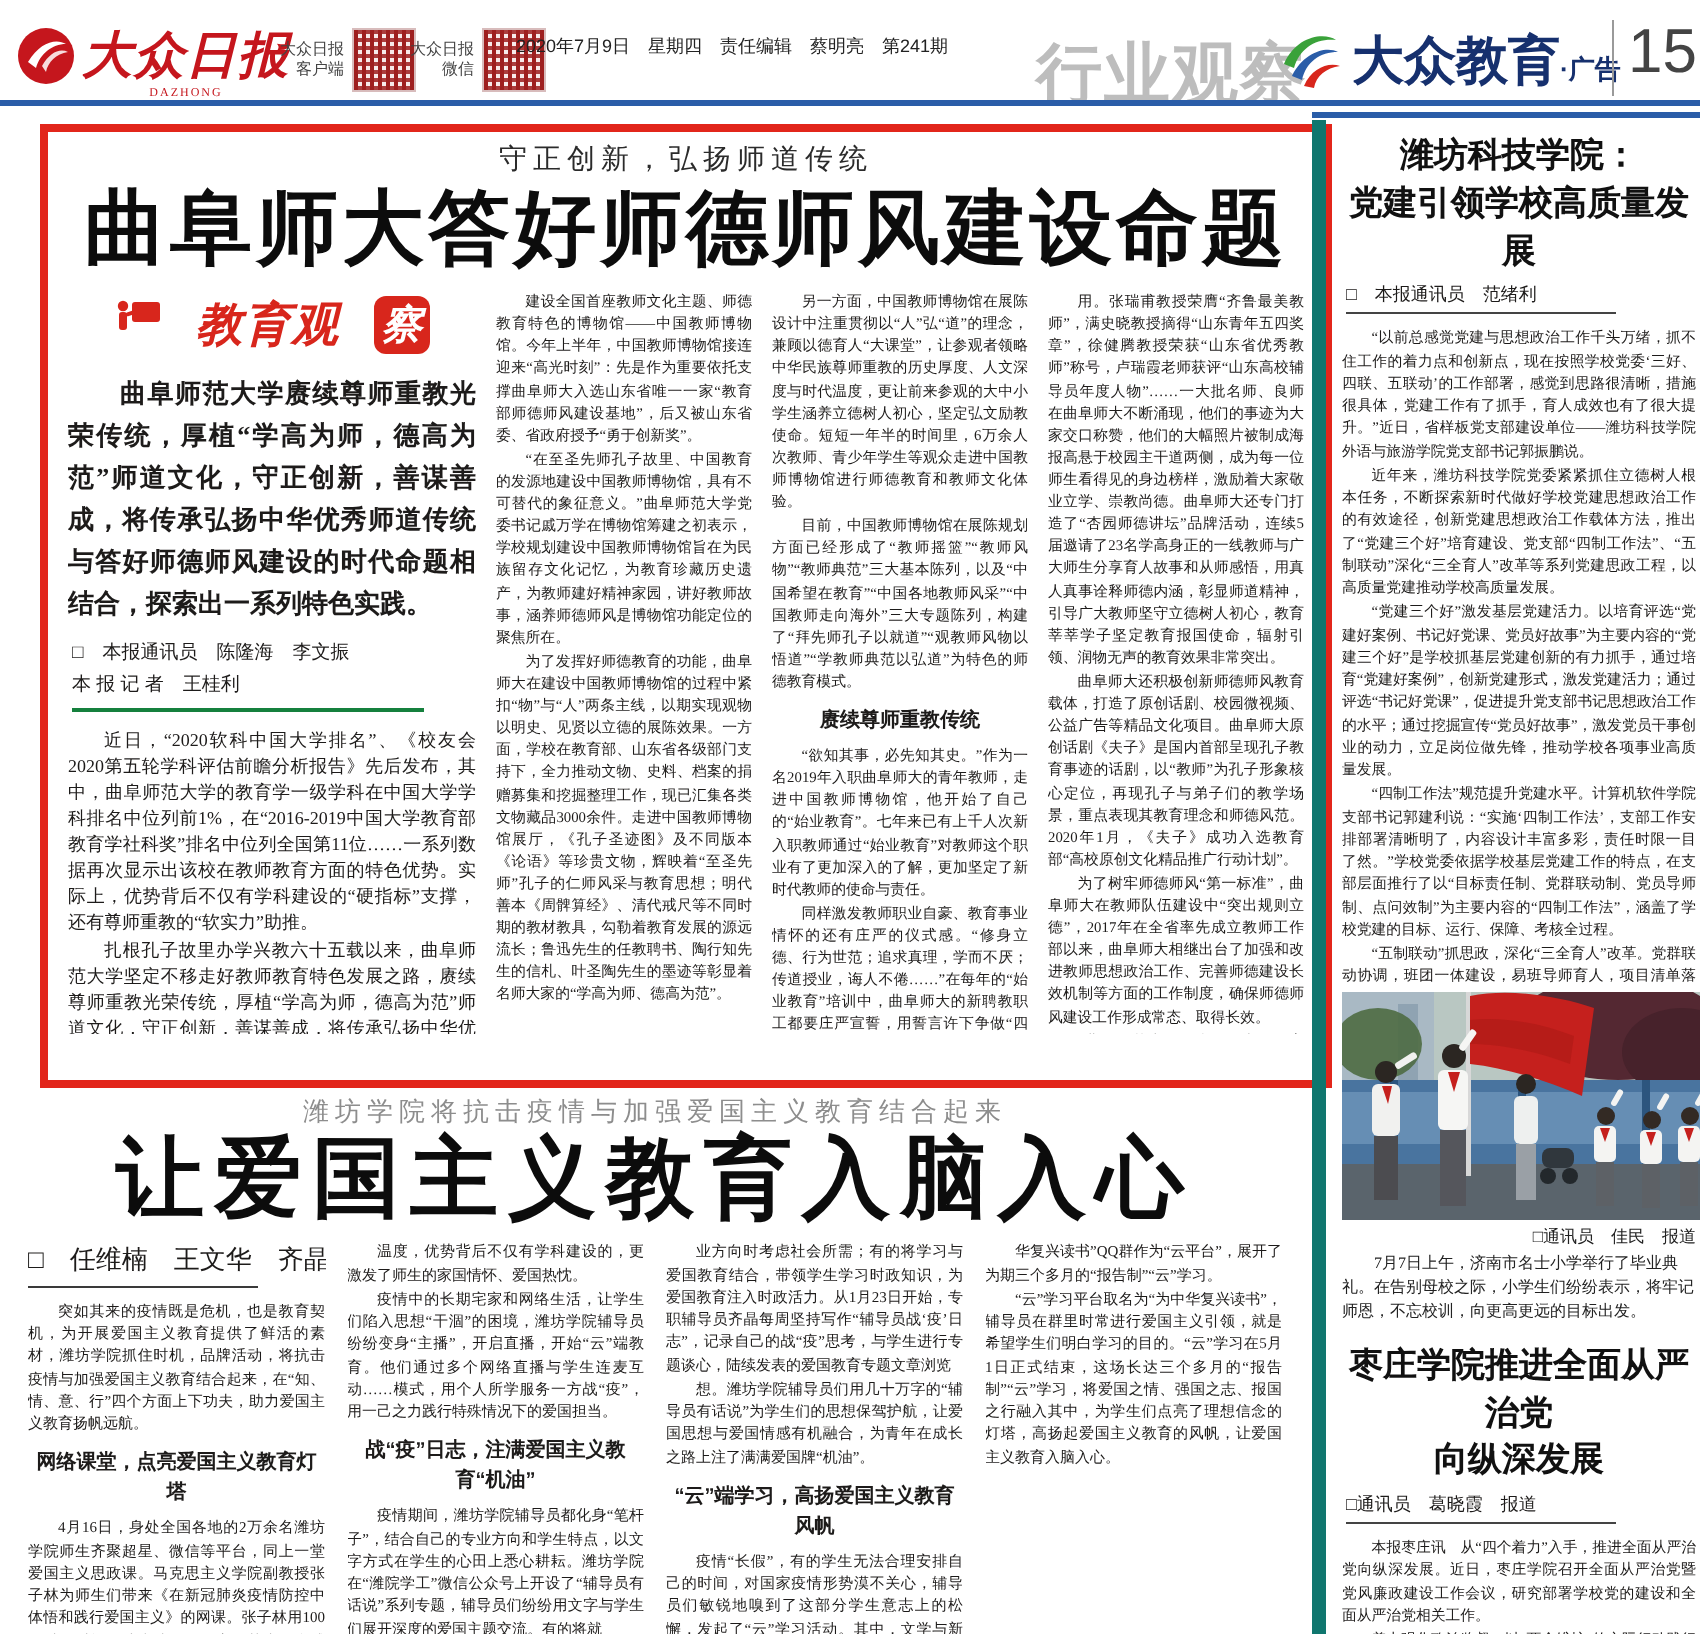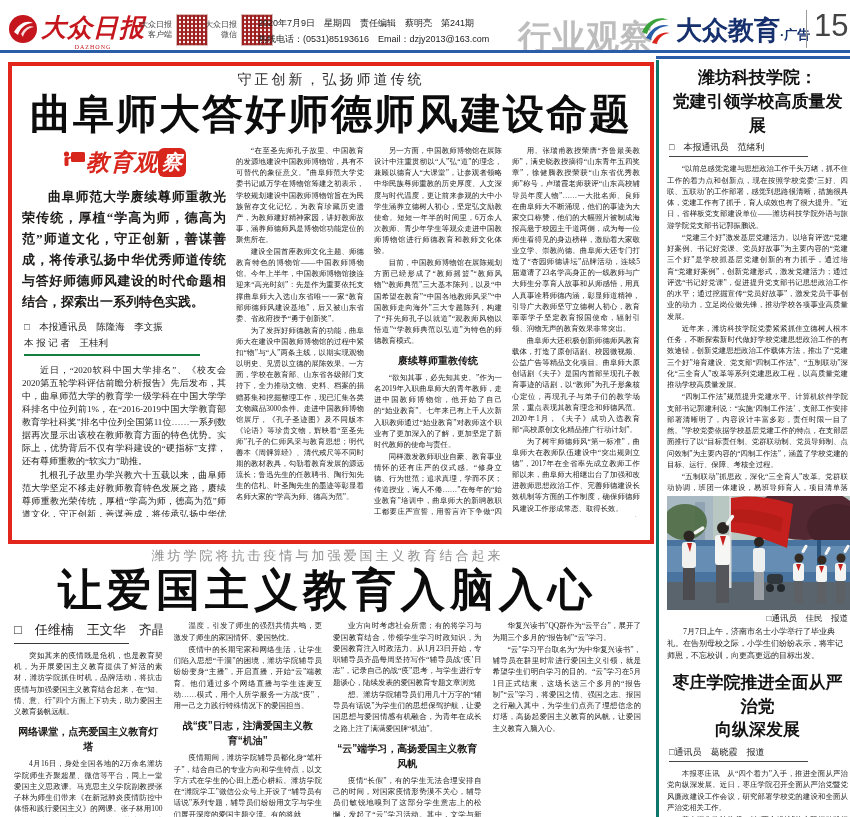--- a/index.html
+++ b/index.html
@@ -22,55 +22,55 @@
   .watermark{position:absolute;left:518px;top:11px;font-size:33px;font-weight:bold;color:#bdbdbd;letter-spacing:1px;}
   .swoosh{position:absolute;left:638px;top:8px;}
   .brand{position:absolute;left:676px;top:9px;font-size:26px;font-weight:900;color:#16306e;white-space:nowrap;}
   .brand-suffix{font-size:13px;font-weight:900;color:#16306e;}
   .page-num-divider{position:absolute;left:806px;top:6px;height:38px;border-left:1px solid #9a9a9a;}
   .page-num{position:absolute;left:814px;top:4px;font-size:31px;color:#444;}
   .rule-blue{position:absolute;top:50px;left:0;width:850px;height:3px;background:#2a5da8;}
   .rule-blue2{position:absolute;top:56px;left:656px;width:194px;height:3px;background:#2a5da8;}
 
   
-  #lead{position:absolute;left:8px;top:62px;width:646px;height:482px;border:4px solid #e2261b;
+  #lead{position:absolute;left:20px;top:62px;width:646px;height:482px;border:4px solid #e2261b;
         box-sizing:border-box;padding:5px 10px 4px;background:#fff;overflow:hidden;}
   .lead-kicker{text-align:center;font-size:14px;letter-spacing:3px;color:#2b2b2b;}
   .lead-headline{text-align:center;font-size:41px;font-weight:900;letter-spacing:2px;line-height:1.1;
                  color:#0c0c0c;margin:3px 0 8px;}
   .lead-cols{display:flex;gap:10px;height:372px;overflow:hidden;}
   .lc1{width:204px;flex:none;overflow:hidden;}
   .lc{flex:1;font-size:7.4px;line-height:1.5;text-align:justify;overflow:hidden;}
   .para{margin:0 0 1px;text-indent:2em;}
   .subhead{text-align:center;font-weight:bold;margin:7px 0 4px;font-size:10px;
            font-family:"Liberation Sans",sans-serif;text-indent:0;}
   .lc1 .subhead{font-size:13px;margin:9px 0 6px;}
   .lc1-body{font-size:9px;line-height:1.45;text-align:justify;}
-  .badge{display:flex;align-items:center;justify-content:center;gap:0;margin:2px 0 8px;}
+  .badge{display:flex;align-items:center;justify-content:center;gap:17px;margin:2px 0 8px;}
   .badge-main{color:#d8261c;font-weight:900;font-size:23px;font-style:italic;letter-spacing:1px;}
   .badge-tail{background:#d8261c;color:#fff;font-weight:900;font-size:20px;font-style:italic;
               padding:1px 4px;border-radius:6px;}
   .intro{font-size:13px;font-weight:bold;line-height:1.62;text-align:justify;text-indent:2em;margin:0;}
   .byline-box{margin:7px 26px 8px 2px;padding-bottom:4px;border-bottom:2px solid #15803d;
               font-size:9.5px;line-height:1.6;}
   .byline-box div{white-space:nowrap;}
 
   
   #patriot{position:absolute;left:0;top:547px;width:655px;height:270px;overflow:hidden;}
   .pat-kicker{text-align:center;color:#8d8d8d;font-size:13px;letter-spacing:3px;}
   .pat-headline{text-align:center;font-size:44px;font-weight:900;letter-spacing:5px;color:#0c0c0c;
                 line-height:1.1;margin:1px 0 4px;}
   .pat-cols{display:flex;gap:11px;padding:2px 14px 0;height:200px;overflow:hidden;}
   .pat-col{flex:1;font-size:7.5px;line-height:1.5;text-align:justify;overflow:hidden;}
   .byline-inline{font-family:"Liberation Sans",sans-serif;font-size:13px;border-bottom:1.5px solid #3a3a3a;
                  margin:0 34px 6px 0;padding-bottom:3px;text-indent:0;white-space:nowrap;}
 
   
   #sidebar{position:absolute;left:656px;top:60px;width:194px;height:757px;box-sizing:border-box;
-           border-left:3px solid #0f766e;padding:4px 2px 0 8px;overflow:hidden;}
+           border-left:7px solid #0f766e;padding:4px 2px 0 8px;overflow:hidden;}
   .sb-title{font-size:17px;font-weight:900;text-align:center;line-height:1.4;color:#111;margin:2px 0 4px;}
   .sb-byline{font-size:9px;border-bottom:1.5px solid #444;padding-bottom:2px;margin:0 40px 6px 2px;
              font-family:"Liberation Sans",sans-serif;white-space:nowrap;}
   .sb-text{font-size:7.4px;line-height:1.52;text-align:justify;height:330px;overflow:hidden;}
   .photo{width:184px;height:114px;margin-top:3px;display:block;}
   .caption{font-size:8px;line-height:1.55;margin-top:2px;color:#222;}
   .caption-credit{text-align:right;font-family:"Liberation Sans",sans-serif;font-size:8.5px;}
   .caption-text{text-indent:2em;}
   .sb2-title{font-size:17px;font-weight:900;text-align:center;line-height:1.4;color:#111;margin:8px 0 4px;}
   .sb2-text{font-size:7.4px;line-height:1.52;text-align:justify;height:140px;overflow:hidden;}
@@ -105,21 +105,20 @@
     <div class="qr-group" style="left:205px;">
       <div class="qr-label">
         <div>大众日报</div>
         <div>微信</div>
       </div>
       <div class="qr"></div>
     </div>
 
     <div class="meta sans">
       <div>2020年7月9日　星期四　责任编辑　蔡明亮　第241期</div>
-      <div>热线电话：(0531)85193616　Email：dzjy2013@163.com</div>
     </div>
 
     <div class="watermark sans">行业观察</div>
 
     <span class="swoosh">
       <svg width="34" height="34" viewBox="0 0 34 34">
         <path d="M4 20 C10 6 24 4 30 8 C20 7 12 12 9 22 Z" fill="#3aa23a"></path>
         <path d="M8 26 C14 14 25 11 31 14 C22 14 15 19 13 28 Z" fill="#2a5da8"></path>
         <path d="M14 31 C18 22 26 19 32 21 C25 22 20 26 19 32 Z" fill="#d8261c"></path>
       </svg>
@@ -155,22 +154,22 @@
           <div>□　本报通讯员　陈隆海　李文振</div>
           <div>本 报 记 者　王桂利</div>
         </div>
         <div class="lc1-body">
             <p class="para">近日，“2020软科中国大学排名”、《校友会2020第五轮学科评估前瞻分析报告》先后发布，其中，曲阜师范大学的教育学一级学科在中国大学学科排名中位列前1%，在“2016-2019中国大学教育部教育学社科奖”排名中位列全国第11位……一系列数据再次显示出该校在教师教育方面的特色优势。实际上，优势背后不仅有学科建设的“硬指标”支撑，还有尊师重教的“软实力”助推。</p>
             <p class="para">扎根孔子故里办学兴教六十五载以来，曲阜师范大学坚定不移走好教师教育特色发展之路，赓续尊师重教光荣传统，厚植“学高为师，德高为范”师道文化，守正创新，善谋善成，将传承弘扬中华优秀师道传统与答好师德师风建设的时代命题相结合，探索出一系列特色实践。</p>
             <h4 class="subhead">建设中国教师博物馆</h4>
           </div>
       </div>
       <div class="lc">
+          <p class="para">建设全国首座教师文化主题、师德教育特色的博物馆——中国教师博物馆。今年上半年，中国教师博物馆接连迎来“高光时刻”：先是作为重要依托支撑曲阜师大入选山东省唯一一家“教育部师德师风建设基地”，后又被山东省委、省政府授予“勇于创新奖”。</p>
           <p class="para">“在至圣先师孔子故里、中国教育的发源地建设中国教师博物馆，具有不可替代的象征意义。”曲阜师范大学党委书记戚万学在博物馆筹建之初表示，学校规划建设中国教师博物馆旨在为民族留存文化记忆，为教育珍藏历史遗产，为教师建好精神家园，讲好教师故事，涵养师德师风是博物馆功能定位的聚焦所在。</p>
-          <p class="para">建设全国首座教师文化主题、师德教育特色的博物馆——中国教师博物馆。今年上半年，中国教师博物馆接连迎来“高光时刻”：先是作为重要依托支撑曲阜师大入选山东省唯一一家“教育部师德师风建设基地”，后又被山东省委、省政府授予“勇于创新奖”。</p>
           <p class="para">为了发挥好师德教育的功能，曲阜师大在建设中国教师博物馆的过程中紧扣“物”与“人”两条主线，以期实现观物以明史、见贤以立德的展陈效果。一方面，学校在教育部、山东省各级部门支持下，全力推动文物、史料、档案的捐赠募集和挖掘整理工作，现已汇集各类文物藏品3000余件。走进中国教师博物馆展厅，《孔子圣迹图》及不同版本《论语》等珍贵文物，辉映着“至圣先师”孔子的仁师风采与教育思想；明代善本《周髀算经》、清代戒尺等不同时期的教材教具，勾勒着教育发展的源远流长；鲁迅先生的任教聘书、陶行知先生的信札、叶圣陶先生的墨迹等彰显着名师大家的“学高为师、德高为范”。</p>
         </div>
       <div class="lc">
           <p class="para">另一方面，中国教师博物馆在展陈设计中注重贯彻以“人”弘“道”的理念，兼顾以德育人“大课堂”，让参观者领略中华民族尊师重教的历史厚度、人文深度与时代温度，更让前来参观的大中小学生涵养立德树人初心，坚定弘文励教使命。短短一年半的时间里，6万余人次教师、青少年学生等观众走进中国教师博物馆进行师德教育和教师文化体验。</p>
           <p class="para">目前，中国教师博物馆在展陈规划方面已经形成了“教师摇篮”“教师风物”“教师典范”三大基本陈列，以及“中国希望在教育”“中国各地教师风采”“中国教师走向海外”三大专题陈列，构建了“拜先师孔子以就道”“观教师风物以悟道”“学教师典范以弘道”为特色的师德教育模式。</p>
           <h4 class="subhead">赓续尊师重教传统</h4>
           <p class="para">“欲知其事，必先知其史。”作为一名2019年入职曲阜师大的青年教师，走进中国教师博物馆，他开始了自己的“始业教育”。七年来已有上千人次新入职教师通过“始业教育”对教师这个职业有了更加深入的了解，更加坚定了新时代教师的使命与责任。</p>
           <p class="para">同样激发教师职业自豪、教育事业情怀的还有庄严的仪式感。“修身立德、行为世范；追求真理，学而不厌；传道授业，诲人不倦……”在每年的“始业教育”培训中，曲阜师大的新聘教职工都要庄严宣誓，用誓言许下争做“四有”好老师的承诺。始教有誓言，荣休有典礼，为“营造感恩致敬风尚，弘扬尊师重教传统、传承就道弘道精神”，曲阜师大2017年开始为教职员工举行荣休典礼，这一仪式成为学校弘扬尊师文化的又一特色举措。</p>
         </div>
       <div class="lc">
@@ -186,21 +185,21 @@
     <div class="pat-kicker sans">潍坊学院将抗击疫情与加强爱国主义教育结合起来</div>
     <h1 class="pat-headline sans">让爱国主义教育入脑入心</h1>
     <div class="pat-cols">
       <div class="pat-col">
           <p class="para byline-inline">□　任维楠　王文华　齐晶</p>
           <p class="para">突如其来的疫情既是危机，也是教育契机，为开展爱国主义教育提供了鲜活的素材，潍坊学院抓住时机，品牌活动，将抗击疫情与加强爱国主义教育结合起来，在“知、情、意、行”四个方面上下功夫，助力爱国主义教育扬帆远航。</p>
           <h4 class="subhead">网络课堂，点亮爱国主义教育灯塔</h4>
           <p class="para">4月16日，身处全国各地的2万余名潍坊学院师生齐聚超星、微信等平台，同上一堂爱国主义思政课。马克思主义学院副教授张子林为师生们带来《在新冠肺炎疫情防控中体悟和践行爱国主义》的网课。张子林用100分钟的时间，从疫情是一场突如其来的全球重大公共卫生危机，通过疫情防控人民战争我们看到了什么，全民战“疫”诠释了新时代爱国主义的深刻内涵和战“疫”中的爱国主义体现了新时代爱国主义的本质四个方面进行了生动讲解。这堂课，把疫情防控</p>
         </div>
       <div class="pat-col">
-          <p class="para">温度，引发了师生的强烈共情共鸣，更激发了师生的家国情怀、爱国热忱。</p>
+          <p class="para">温度，优势背后不仅有学科建设的，更激发了师生的家国情怀、爱国热忱。</p>
           <p class="para">疫情中的长期宅家和网络生活，让学生们陷入思想“干涸”的困境，潍坊学院辅导员纷纷变身“主播”，开启直播，开始“云”端教育。他们通过多个网络直播与学生连麦互动……模式，用个人所学服务一方战“疫”，用一己之力践行特殊情况下的爱国担当。</p>
           <h4 class="subhead">战“疫”日志，注满爱国主义教育“机油”</h4>
           <p class="para">疫情期间，潍坊学院辅导员都化身“笔杆子”，结合自己的专业方向和学生特点，以文字方式在学生的心田上悉心耕耘。潍坊学院在“潍院学工”微信公众号上开设了“辅导员有话说”系列专题，辅导员们纷纷用文字与学生们展开深度的爱国主题交流。有的将就</p>
         </div>
       <div class="pat-col">
           <p class="para">业方向时考虑社会所需；有的将学习与爱国教育结合，带领学生学习时政知识，为爱国教育注入时政活力。从1月23日开始，专职辅导员齐晶每周坚持写作“辅导员战‘疫’日志”，记录自己的战“疫”思考，与学生进行专题谈心，陆续发表的爱国教育专题文章浏览</p>
           <p class="para">想。潍坊学院辅导员们用几十万字的“辅导员有话说”为学生们的思想保驾护航，让爱国思想与爱国情感有机融合，为青年在成长之路上注了满满爱国牌“机油”。</p>
           <h4 class="subhead">“云”端学习，高扬爱国主义教育风帆</h4>
           <p class="para">疫情“长假”，有的学生无法合理安排自己的时间，对国家疫情形势漠不关心，辅导员们敏锐地嗅到了这部分学生意志上的松懈，发起了“云”学习活动。其中，文学与新闻传播学院早在1月23日就创建了“为中</p>
         </div>
@@ -212,22 +211,22 @@
   </div>
 
   <div id="sidebar">
     <h2 class="sb-title sans">
       <span>潍坊科技学院：</span><br>
       <span>党建引领学校高质量发展</span>
     </h2>
     <div class="sb-byline">□　本报通讯员　范绪利</div>
     <div class="sb-text">
         <p class="para">“以前总感觉党建与思想政治工作千头万绪，抓不住工作的着力点和创新点，现在按照学校党委‘三好、四联、五联动’的工作部署，感觉到思路很清晰，措施很具体，党建工作有了抓手，育人成效也有了很大提升。”近日，省样板党支部建设单位——潍坊科技学院外语与旅游学院党支部书记郭振鹏说。</p>
+        <p class="para">近年来，潍坊科技学院党委紧紧抓住立德树人根本任务，不断探索新时代做好学校党建思想政治工作的有效途径，创新党建思想政治工作载体方法，推出了“党建三个好”培育建设、党支部“四制工作法”、“五制联动”深化“三全育人”改革等系列党建思政工程，以高质量党建推动学校高质量发展。</p>
         <p class="para">“党建三个好”激发基层党建活力。以培育评选“党建好案例、书记好党课、党员好故事”为主要内容的“党建三个好”是学校抓基层党建创新的有力抓手，通过培育“党建好案例”，创新党建形式，激发党建活力；通过评选“书记好党课”，促进提升党支部书记思想政治工作的水平；通过挖掘宣传“党员好故事”，激发党员干事创业的动力，立足岗位做先锋，推动学校各项事业高质量发展。</p>
-        <p class="para">近年来，潍坊科技学院党委紧紧抓住立德树人根本任务，不断探索新时代做好学校党建思想政治工作的有效途径，创新党建思想政治工作载体方法，推出了“党建三个好”培育建设、党支部“四制工作法”、“五制联动”深化“三全育人”改革等系列党建思政工程，以高质量党建推动学校高质量发展。</p>
         <p class="para">“四制工作法”规范提升党建水平。计算机软件学院支部书记郭建利说：“实施‘四制工作法’，支部工作安排部署清晰明了，内容设计丰富多彩，责任时限一目了然。”学校党委依据学校基层党建工作的特点，在支部层面推行了以“目标责任制、党群联动制、党员导师制、点问效制”为主要内容的“四制工作法”，涵盖了学校党建的目标、运行、保障、考核全过程。</p>
         <p class="para">“五制联动”抓思政，深化“三全育人”改革。党群联动协调，班团一体建设，易班导师育人，项目清单落实、点评问效激励，“五制联动”是学校党委强化学生思想政治教育的典型做法。</p>
       </div>
 
     <svg class="photo" viewBox="0 0 184 114" preserveAspectRatio="none">
       <rect x="0" y="0" width="184" height="114" fill="#b9c7c2"></rect>
       <rect x="0" y="0" width="46" height="44" fill="#a9b9c4"></rect>
       <rect x="28" y="6" width="10" height="38" fill="#8fa3b2"></rect>
       <ellipse cx="18" cy="26" rx="22" ry="18" fill="#4e6b42" opacity=".9"></ellipse>
       <ellipse cx="138" cy="18" rx="52" ry="26" fill="#542832"></ellipse>

